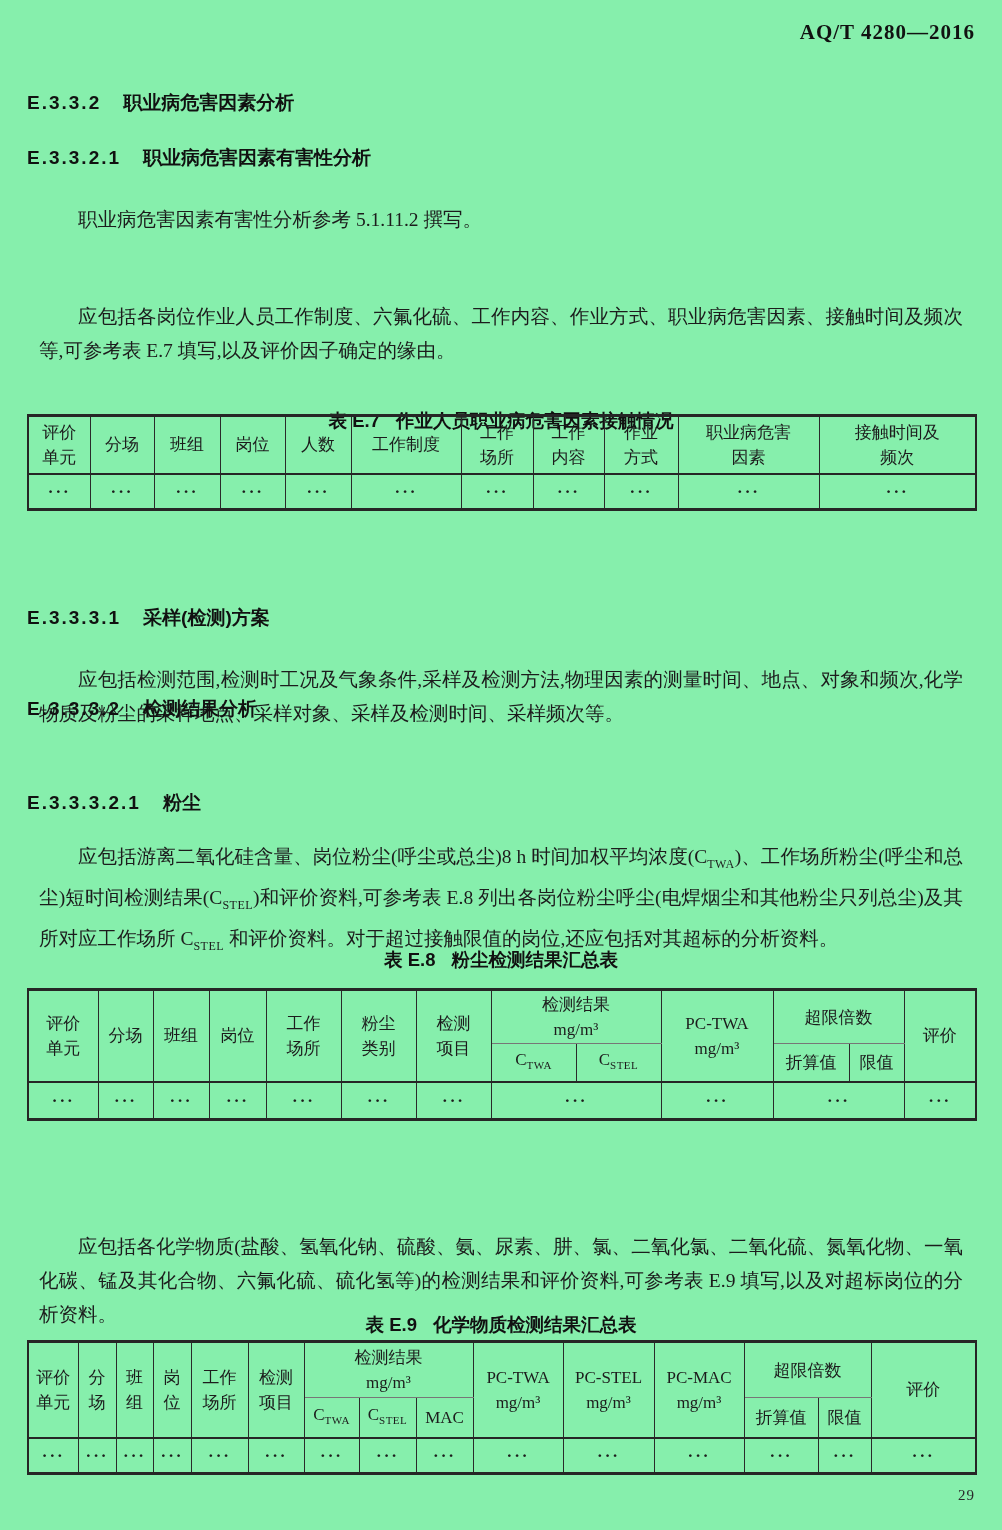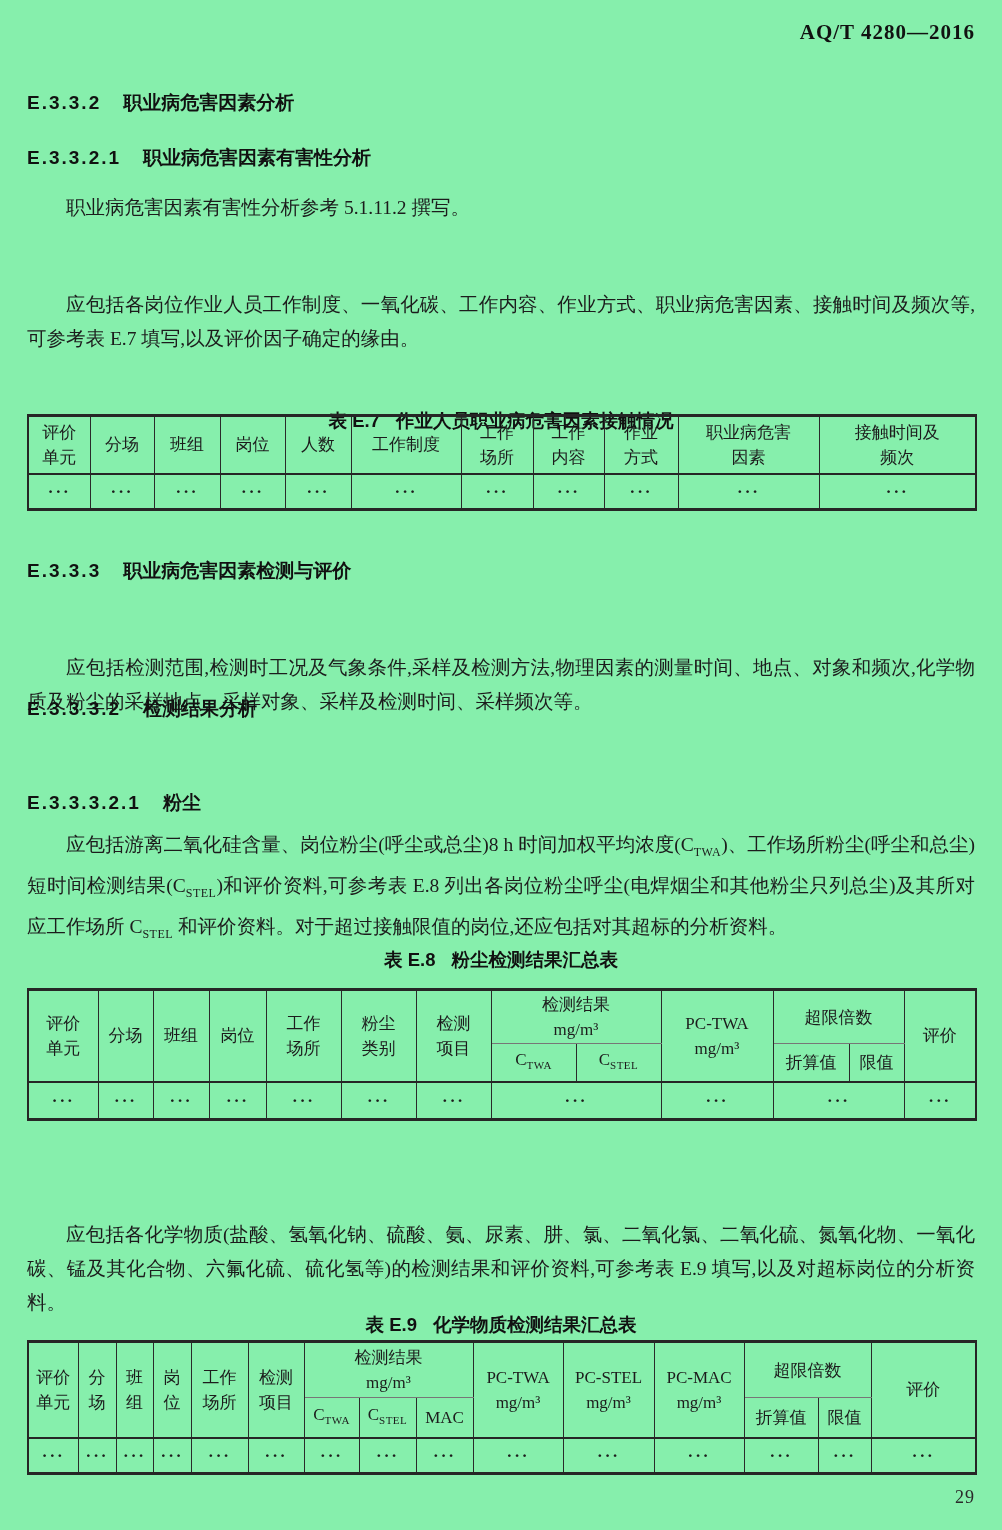--- a/index.html
+++ b/index.html
@@ -15,21 +15,21 @@
     font-weight:700;font-size:21px;letter-spacing:1px;color:#111;
   }
   
   .heading{
     font-family:"Liberation Sans","DejaVu Sans",sans-serif;
     font-weight:700;font-size:19px;color:#111;white-space:nowrap;
   }
   .h-num{letter-spacing:2px;margin-right:22px;}
   
   .para{
-    margin:0;font-size:19.5px;line-height:34px;text-align:justify;
+    margin:12px;font-size:19.5px;line-height:34px;text-align:justify;
     text-indent:2em;color:#1c1c1c;
   }
   .para.single{text-align:left;}
   .para sub{font-size:12px;letter-spacing:0.5px;}
   
   .cap{
     text-align:center;font-family:"Liberation Sans","DejaVu Sans",sans-serif;
     font-weight:700;font-size:18.5px;color:#111;
   }
   .cap .cap-title{margin-left:16px;}
@@ -44,41 +44,41 @@
     vertical-align:middle;font-weight:400;line-height:25px;white-space:pre-line;
     overflow:hidden;
   }
   .tbl th.group{border-bottom:1px solid #777;}
   .tbl tr.drow td{border-top:2px solid #262626;font-weight:700;letter-spacing:2px;}
   .tbl sub{font-size:11px;letter-spacing:0.5px;}
   #t7 tr.hrow{height:58px;}   #t7 tr.drow{height:36px;}
   #t8 tr.hrow1{height:54px;}  #t8 tr.hrow2{height:38px;} #t8 tr.drow{height:38px;}
   #t9 tr.hrow1{height:56px;}  #t9 tr.hrow2{height:40px;} #t9 tr.drow{height:36px;}
   
-  .page-num{text-align:right;font-size:18px;color:#2a2a2a;letter-spacing:1px;}
+  .page-num{text-align:right;font-size:15px;color:#2a2a2a;letter-spacing:1px;}
 </style>
 </head>
 <body>
 
 <div class="page">
 
   <div class="abs doc-code" style="top:20px;">AQ/T 4280—2016</div>
 
   <div class="abs heading" style="top:90px;">
     <span class="h-num">E.3.3.2</span><span>职业病危害因素分析</span>
   </div>
 
   <div class="abs heading" style="top:145px;">
     <span class="h-num">E.3.3.2.1</span><span>职业病危害因素有害性分析</span>
   </div>
 
   <p class="abs para single" style="top:191px;">职业病危害因素有害性分析参考 5.1.11.2 撰写。</p>
 
 
-  <p class="abs para" style="top:288px;">应包括各岗位作业人员工作制度、一氧化碳、工作内容、作业方式、职业病危害因素、接触时间及频次等,可参考表 E.7 填写,以及评价因子确定的缘由。</p>
+  <p class="abs para" style="top:288px;">应包括各岗位作业人员工作制度、六氟化硫、工作内容、作业方式、职业病危害因素、接触时间及频次等,可参考表 E.7 填写,以及评价因子确定的缘由。</p>
 
   <div class="abs cap" style="top:368px;margin-top:40px;">
     <span>表 E.7</span><span class="cap-title">作业人员职业病危害因素接触情况</span>
   </div>
 
   <table class="tbl abs" id="t7" style="top:414px;">
     <colgroup>
       <col style="width:62px">
         <col style="width:64px">
         <col style="width:66px">
@@ -120,24 +120,24 @@
       <td>···</td>
       <td>···</td>
       <td>···</td>
       <td>···</td>
       <td>···</td>
       <td>···</td>
     </tr>
   </tbody>
     </table>
 
-  <div class="abs heading" style="top:558px;">
-    <span class="h-num">E.3.3.3</span><span>职业病危害因素检测与评价</span>
-  </div>
-
+
+  <div class="abs heading" style="top:605px;">
+    <span class="h-num">E.3.3.3.1</span><span>采样(检测)方案</span>
+  </div>
 
   <p class="abs para" style="top:651px;">应包括检测范围,检测时工况及气象条件,采样及检测方法,物理因素的测量时间、地点、对象和频次,化学物质及粉尘的采样地点、采样对象、采样及检测时间、采样频次等。</p>
 
   <div class="abs heading" style="top:696px;">
     <span class="h-num">E.3.3.3.2</span><span>检测结果分析</span>
   </div>
 
   <div class="abs heading" style="top:790px;">
     <span class="h-num">E.3.3.3.2.1</span><span>粉尘</span>
   </div>

